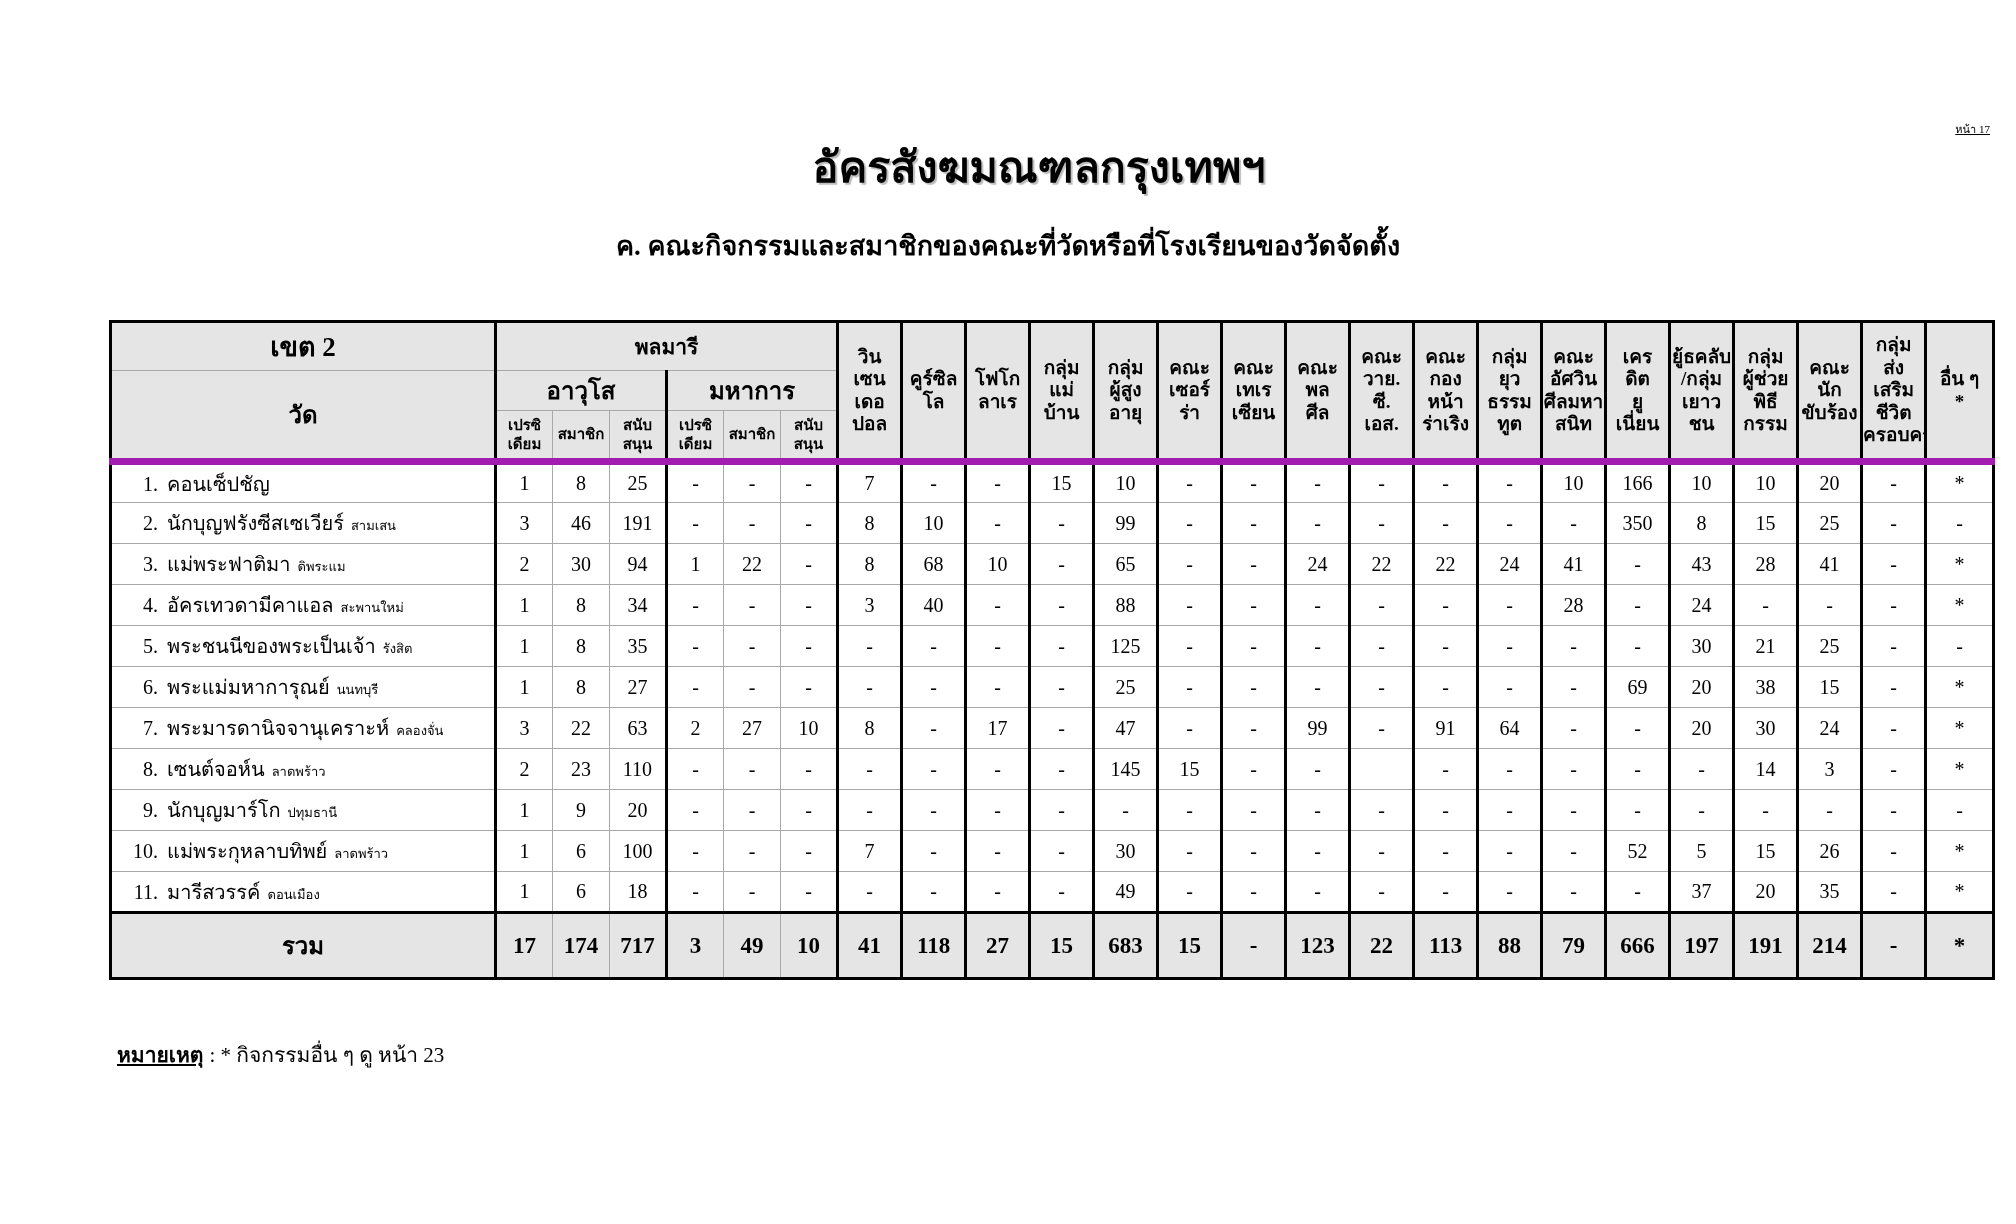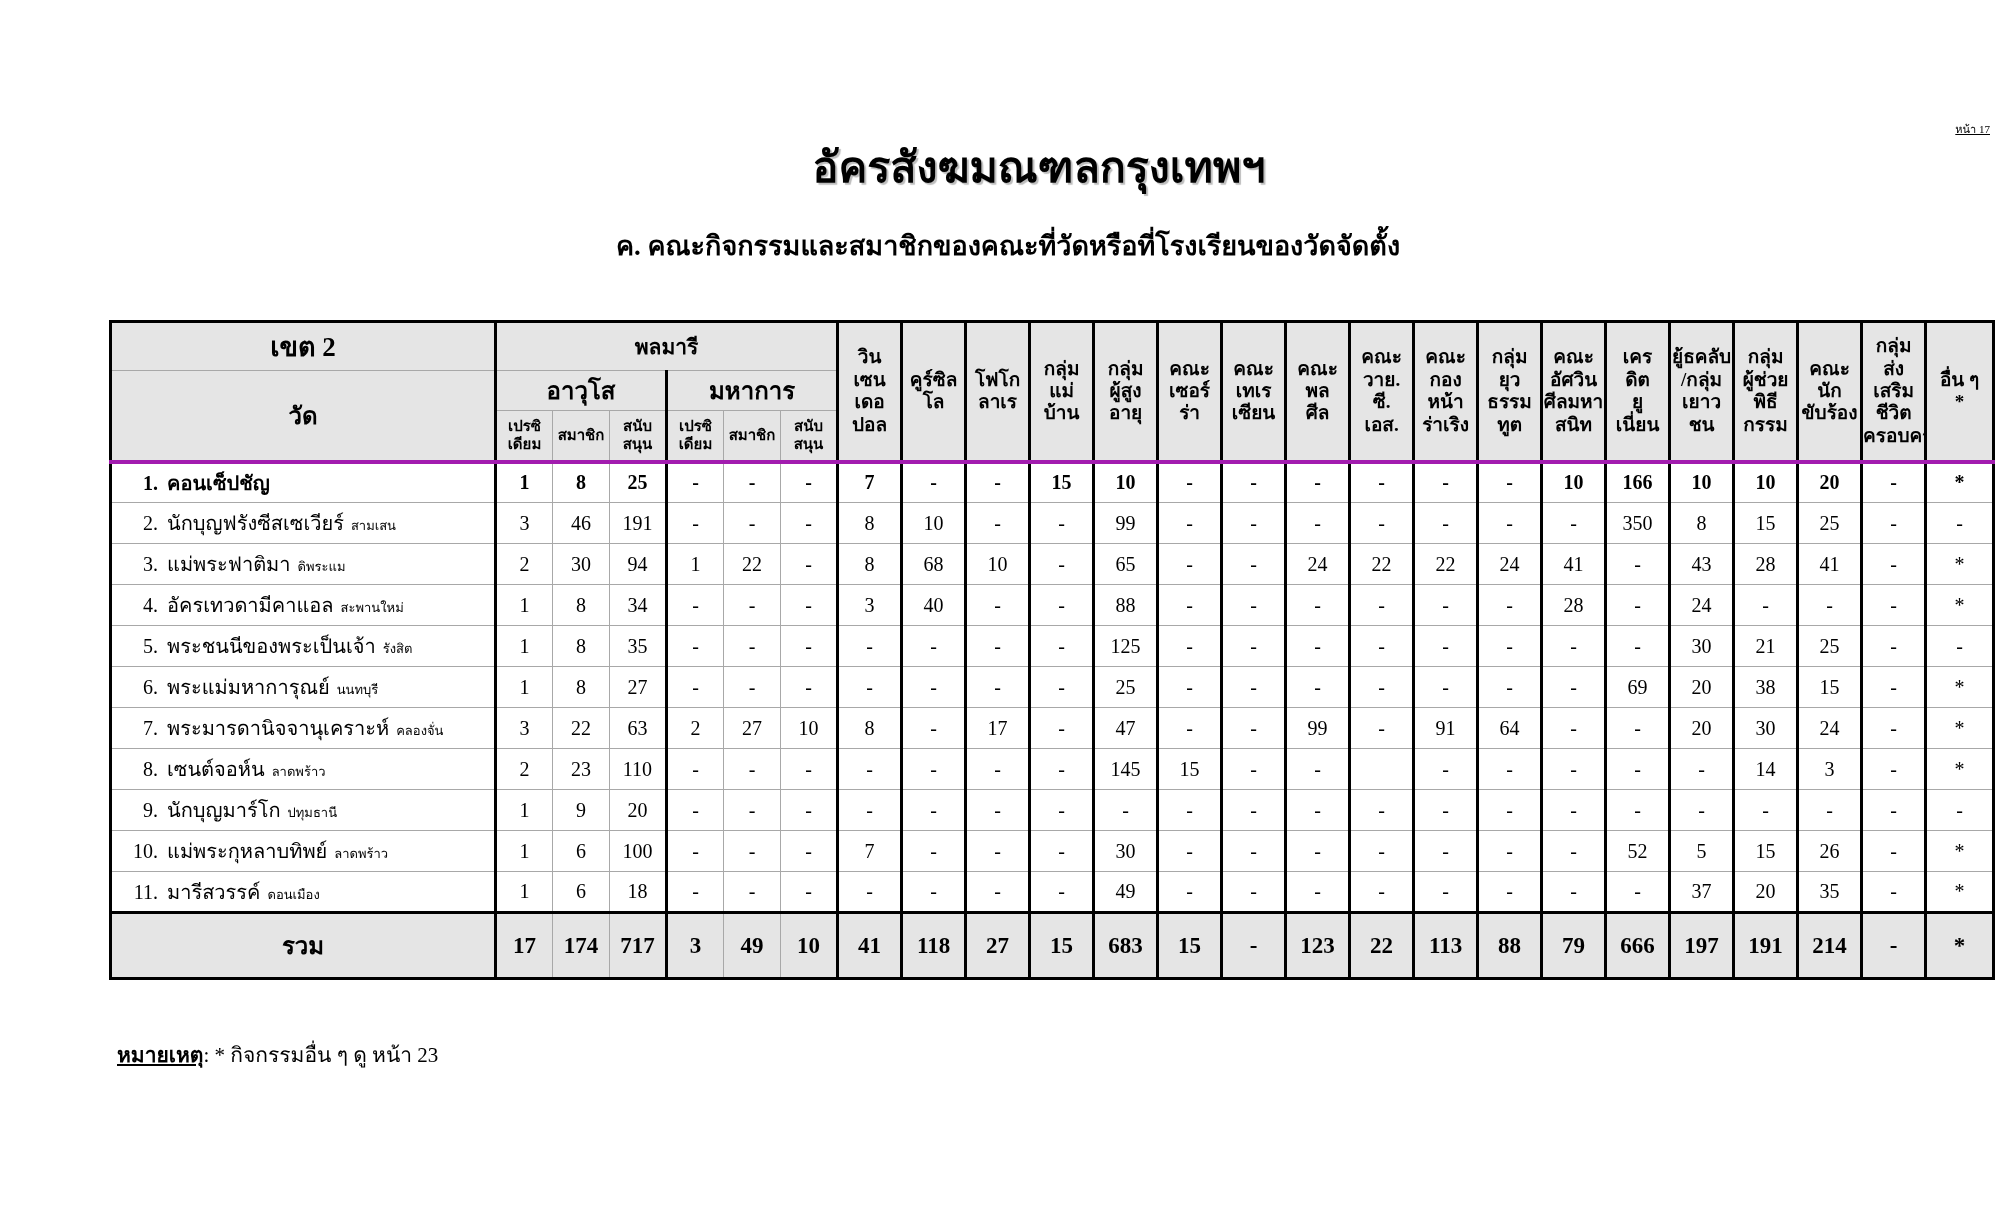--- a/index.html
+++ b/index.html
@@ -35,35 +35,35 @@
   #hrow3 { height: 51px; }
   th.zone { font-size: 27px; }
   th.legion { font-size: 21px; }
   th.wat { font-size: 24px; }
   th.group { font-size: 24px; }
   th.sub { font-size: 15px; line-height: 1.25; white-space: pre-line; font-weight: bold; }
   th.act { font-size: 19px; line-height: 1.18; white-space: pre-line; font-weight: bold; }
   thead tr:last-child th, th.act, th.wat { border-bottom: 3px solid #000; }
 
   tbody tr { height: 41px; }
-  tbody tr:first-child td { border-top: 4px solid #a21caf; font-weight: bold; }
+  tbody tr:first-child td { border-top: 7px solid #a21caf; }
   td.name { text-align: left; padding-left: 10px; white-space: nowrap; }
   td.name .no { display: inline-block; width: 36px; text-align: right; margin-right: 9px; font-size: 20px; }
   td.name .nm { font-size: 20px; }
   td.name .loc { font-size: 13px; margin-left: 7px; }
   td.val { font-size: 20px; }
 
   tfoot tr { height: 66px; }
   tfoot td { background: #e5e5e5; border-top: 3px solid #000; font-weight: bold; }
   td.total-label { font-size: 24px; }
   td.tval { font-size: 23px; }
 
   .note { position: absolute; left: 117px; top: 1038px; font-size: 21px; }
   .note .note-label { font-weight: bold; text-decoration: underline; }
-  .note .note-rest { }
+  .note .note-rest { margin-left: 6px; }
 </style>
 </head>
 <body>
 
 <div class="page-label">หน้า 17</div>
 <div class="title">อัครสังฆมณฑลกรุงเทพฯ</div>
 <div class="subtitle">ค.  คณะกิจกรรมและสมาชิกของคณะที่วัดหรือที่โรงเรียนของวัดจัดตั้ง</div>
 
 <table class="main-table">
   <colgroup id="cols">

